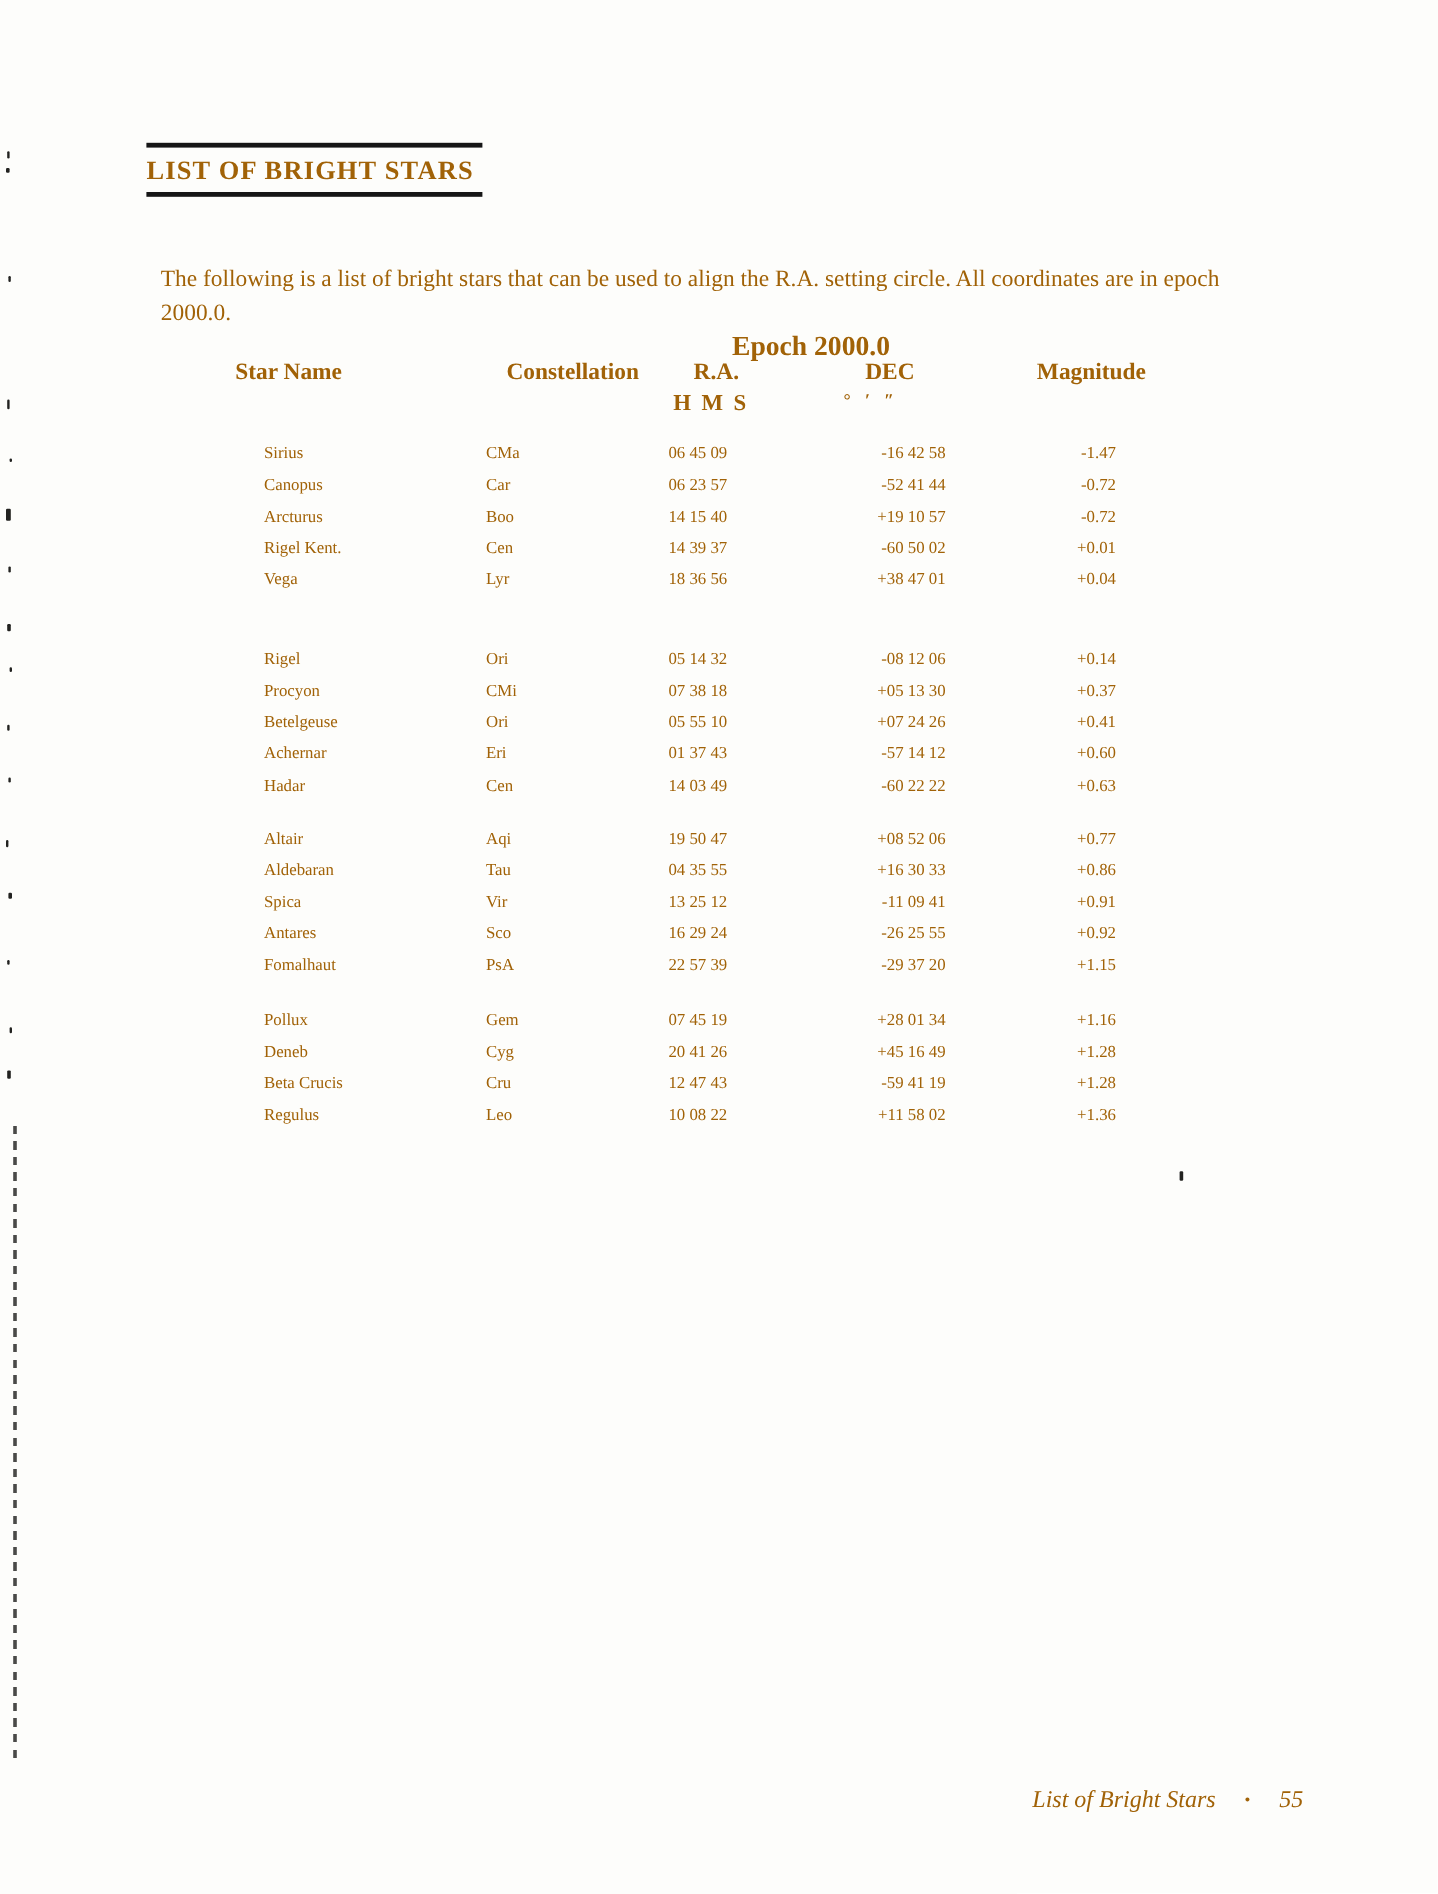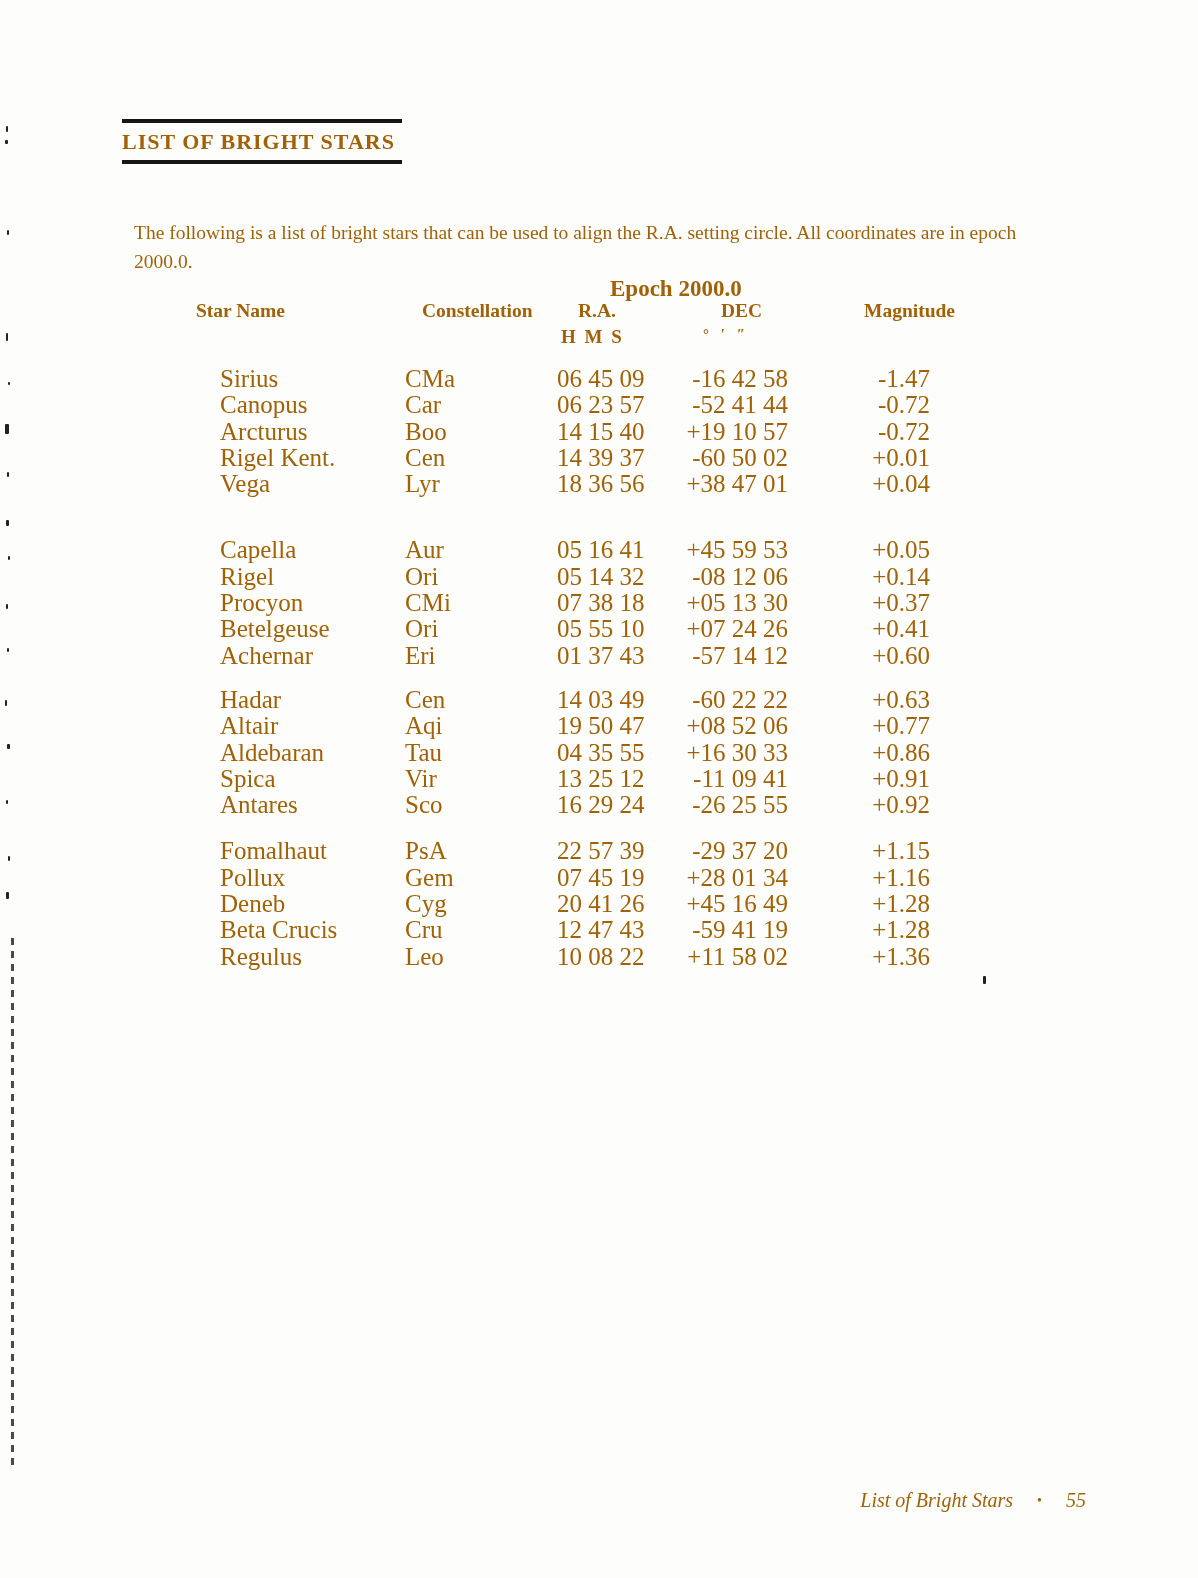--- a/index.html
+++ b/index.html
@@ -75,21 +75,21 @@
     position: absolute;
     left: 220px;
     top: 366px;
     width: 740px;
   }
   .row {
     display: grid;
     grid-template-columns: 185px 152px 110px 121px 142px;
     height: 26.3px;
     line-height: 26.3px;
-    font-size: 25px;
+    font-size: 14px;
     white-space: nowrap;
   }
   .row .cell-dec { text-align: right; }
   .row .cell-mag { text-align: right; }
   .row:nth-child(6)  { margin-top: 40px; }
   .row:nth-child(11) { margin-top: 18px; }
   .row:nth-child(16) { margin-top: 20px; }
 
   
   .footer {
@@ -191,27 +191,20 @@
         <span class="cell-mag">+0.01</span>
     </div>
     <div class="row">
       <span class="cell-star">Vega</span>
         <span class="cell-con">Lyr</span>
         <span class="cell-ra">18 36 56</span>
         <span class="cell-dec">+38 47 01</span>
         <span class="cell-mag">+0.04</span>
     </div>
     <div class="row">
-      <span class="cell-star">Capella</span>
-        <span class="cell-con">Aur</span>
-        <span class="cell-ra">05 16 41</span>
-        <span class="cell-dec">+45 59 53</span>
-        <span class="cell-mag">+0.05</span>
-    </div>
-    <div class="row">
       <span class="cell-star">Rigel</span>
         <span class="cell-con">Ori</span>
         <span class="cell-ra">05 14 32</span>
         <span class="cell-dec">-08 12 06</span>
         <span class="cell-mag">+0.14</span>
     </div>
     <div class="row">
       <span class="cell-star">Procyon</span>
         <span class="cell-con">CMi</span>
         <span class="cell-ra">07 38 18</span>

